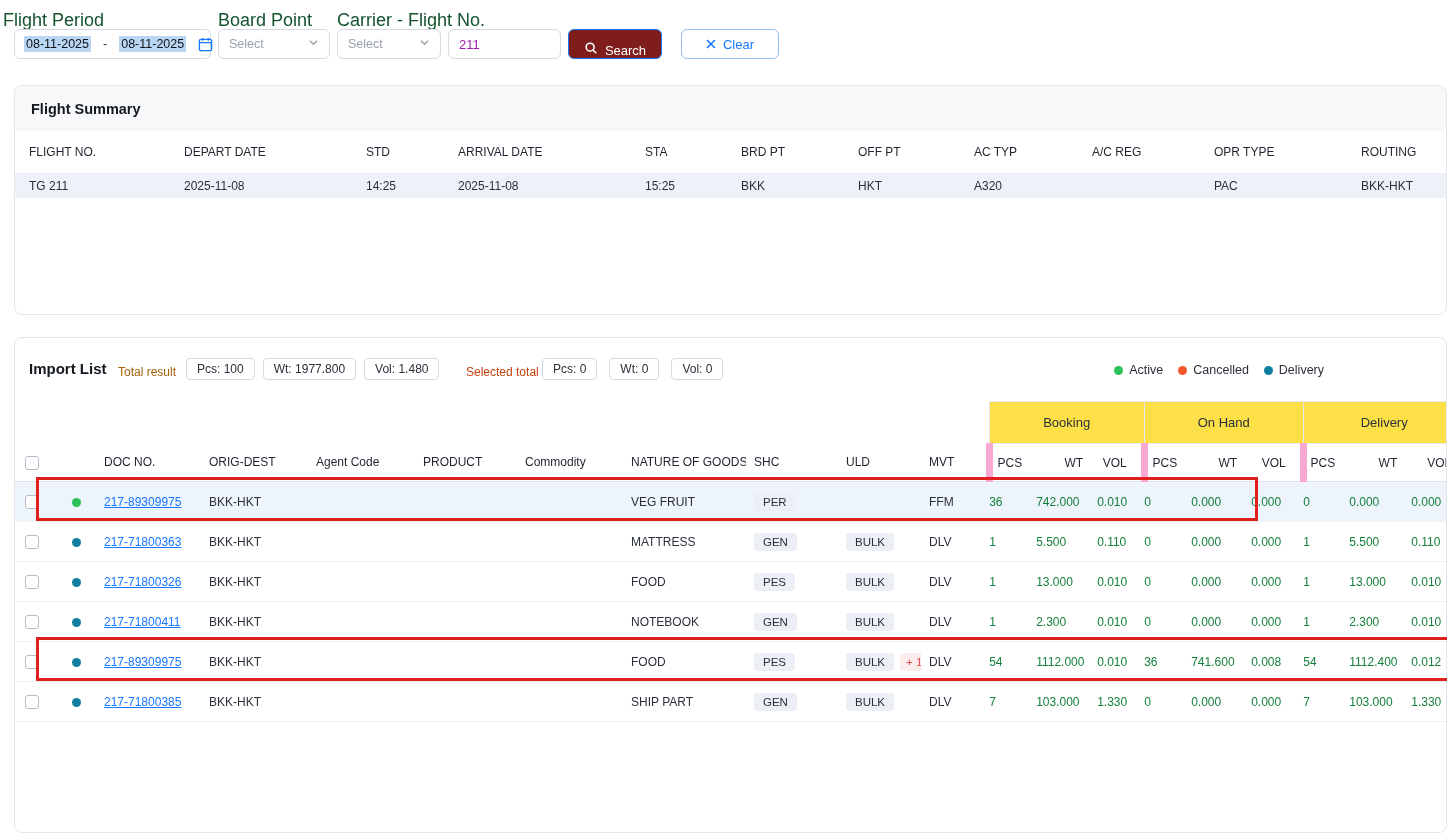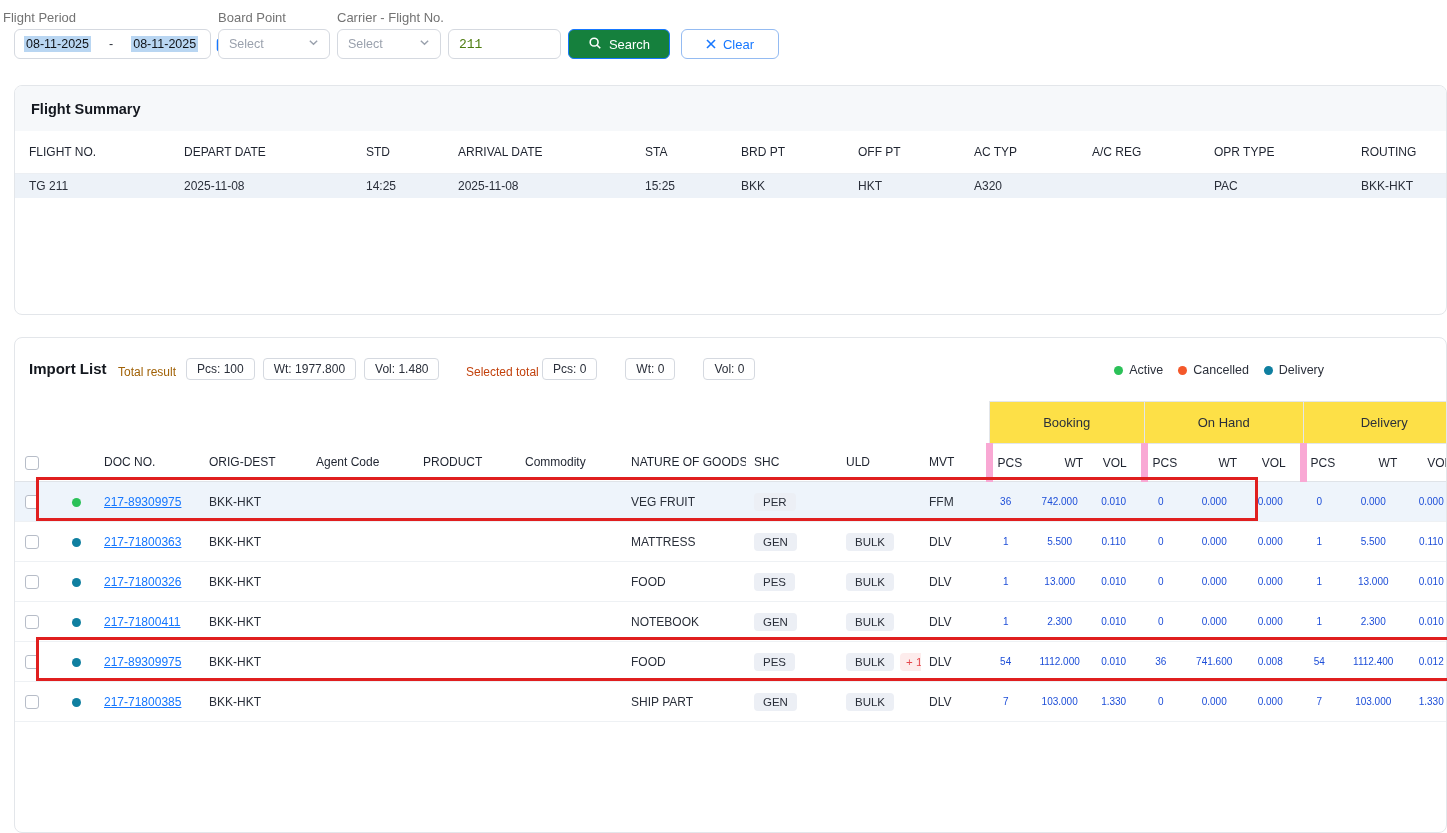--- a/index.html
+++ b/index.html
@@ -1,74 +1,74 @@
 <!DOCTYPE html>
 <html><head>
 <meta charset="utf-8">
 <style>
   *{margin:0;padding:0;box-sizing:border-box;}
   html,body{width:1447px;height:833px;}
   body{background:#fff;font-family:"Liberation Sans",sans-serif;position:relative;overflow:hidden;color:#1f2430;}
   .page{position:absolute;inset:0;}
 
   
-  .filter-label{position:absolute;top:10px;font-size:13px;color:#737373;white-space:nowrap;}
+  .filter-label{position:absolute;top:10px;font-size:18px;color:#14532d;white-space:nowrap;}
   #lbl-period{left:3px;}
   #lbl-board{left:218px;}
   #lbl-carrier{left:337px;}
   .ctrl{position:absolute;top:29px;height:30px;border:1px solid #d5d9e0;border-radius:6px;background:#fff;display:flex;align-items:center;font-size:12.5px;}
-  #date-range{left:14px;width:197px;padding:0 9px;gap:18px;}
+  #date-range{left:14px;width:197px;padding:0 9px;gap:12px;}
   .date-chip{background:#b9d6f2;padding:1px 2px;color:#101318;white-space:nowrap;}
   .date-sep{color:#2a2f3a;}
   #date-range .cal{margin-left:auto;display:flex;align-items:center;}
   .select-ctrl{justify-content:space-between;padding:0 10px;color:#9aa1ad;cursor:pointer;}
   #board-select{left:218px;width:112px;}
   #carrier-select{left:337px;width:104px;}
   #flight-input-wrap{left:448px;width:113px;padding:0 10px;}
-  #flight-input-wrap input{border:none;outline:none;width:100%;font-size:13px;color:#4d7c0f;font-family:Liberation Mono, monospace;background:transparent;}
+  #flight-input-wrap input{border:none;outline:none;width:100%;font-size:13px;color:#a21caf;font-family:Liberation Sans, sans-serif;background:transparent;}
   .btn{position:absolute;top:29px;height:30px;border-radius:6px;display:flex;align-items:center;justify-content:center;gap:7px;font-size:13px;cursor:pointer;}
-  #search-btn{left:568px;width:102px;background:#15803d;color:#fff;border:1px solid #1677ff;}
+  #search-btn{left:568px;width:94px;background:#7f1d1d;color:#fff;border:1px solid #1677ff;align-items:flex-end;}
   #clear-btn{left:681px;width:98px;background:#fff;color:#1677ff;border:1px solid #94bbf2;}
 
   
   .panel{position:absolute;left:14px;width:1433px;background:#fff;border:1px solid #e3e6ea;border-radius:8px;overflow:hidden;}
   #flight-summary{top:85px;height:230px;}
   #fs-header{height:45px;display:flex;align-items:center;padding:0 16px;font-size:14.5px;font-weight:700;background:#f6f8fa;color:#14181f;}
   #fs-table{width:100%;border-collapse:collapse;table-layout:fixed;}
   #fs-table thead tr{border-bottom:1px solid #eceff3;}
   .fs-th{height:42px;text-align:left;padding:0 6px 0 14px;font-size:12px;font-weight:500;color:#1f2430;white-space:nowrap;overflow:hidden;}
   .fs-td{height:25px;padding:0 6px 0 14px;font-size:12px;color:#2a2f3a;white-space:nowrap;overflow:hidden;}
   #fs-body tr{background:#edf2f8;}
 
   #import-list{top:337px;height:496px;}
   #il-header{position:relative;height:63px;}
   #il-title{position:absolute;left:14px;top:22px;font-size:15px;font-weight:700;color:#14181f;}
   #total-result-label{position:absolute;left:103px;top:27px;font-size:12px;color:#a16207;}
   #total-chips{position:absolute;left:171px;top:20px;display:flex;gap:8px;}
   #selected-label{position:absolute;left:451px;top:27px;font-size:12px;color:#c2410c;}
-  #selected-chips{position:absolute;left:527px;top:20px;display:flex;gap:28px;}
+  #selected-chips{position:absolute;left:527px;top:20px;display:flex;gap:12px;}
   .chip{border:1px solid #d5d9e0;border-radius:4px;padding:3px 10px;font-size:12px;color:#2a2f3a;background:#fff;white-space:nowrap;}
   #legend{position:absolute;right:122px;top:25px;display:flex;gap:15px;align-items:center;}
   .legend-item{display:flex;align-items:center;gap:6px;font-size:12.5px;color:#2a2f3a;}
   .dot{width:9px;height:9px;border-radius:50%;display:inline-block;flex:0 0 auto;}
 
   
   #import-table{border-collapse:collapse;table-layout:fixed;width:1450px;}
   .g-lead{border:none;}
   .g-cell{height:42px;text-align:center;font-size:13px;color:#2a2f3a;border:1px solid #e3e6ea;border-right:none;background:#fde047;}
   .g-cell:last-child{border-right:1px solid #e3e6ea;}
   #imp-col-row{border-bottom:1px solid #dfe3e8;}
   #imp-col-row th{height:38px;font-size:12px;font-weight:500;color:#1f2430;white-space:nowrap;overflow:hidden;}
   .th-left{text-align:left;padding:0 6px 0 8px;}
   .th-num{text-align:right;padding:0 14px 0 0;}
   .g-start{border-left:7px solid #f9a8d4;}
   #imp-body tr{height:40px;border-bottom:1px solid #eef1f4;background:#fff;}
   #imp-body tr.row-hl{background:#eef4fb;}
   .td-left{padding:0 6px 0 8px;font-size:12px;color:#2a2f3a;white-space:nowrap;overflow:hidden;}
-  .td-num{text-align:center;padding:0 14px 0 0;font-size:10px;color:#1d4ed8;white-space:nowrap;overflow:hidden;}
+  .td-num{text-align:left;padding:0 14px 0 0;font-size:12px;color:#15803d;white-space:nowrap;overflow:hidden;}
   .td-check,.th-check{text-align:left;padding-left:10px;}
   .td-status,.th-status{text-align:center;}
   .cbx{width:14px;height:14px;appearance:none;-webkit-appearance:none;border:1.5px solid #b7bdc8;border-radius:3px;background:#fff;cursor:pointer;vertical-align:middle;display:inline-block;}
   .doc-link{color:#1677ff;text-decoration:underline;font-size:12px;cursor:pointer;}
   .badge{display:inline-block;background:#eceff5;border-radius:4px;padding:3px 9px;font-size:11.5px;color:#2a2f3a;}
   .badge-red{color:#e5484d;background:#fdecec;margin-left:6px;padding:3px 6px;}
 
   
   .annot{position:absolute;border:3px solid #e01f1f;pointer-events:none;z-index:5;}
   #annot-1{left:36px;top:477px;width:1222px;height:44px;}

